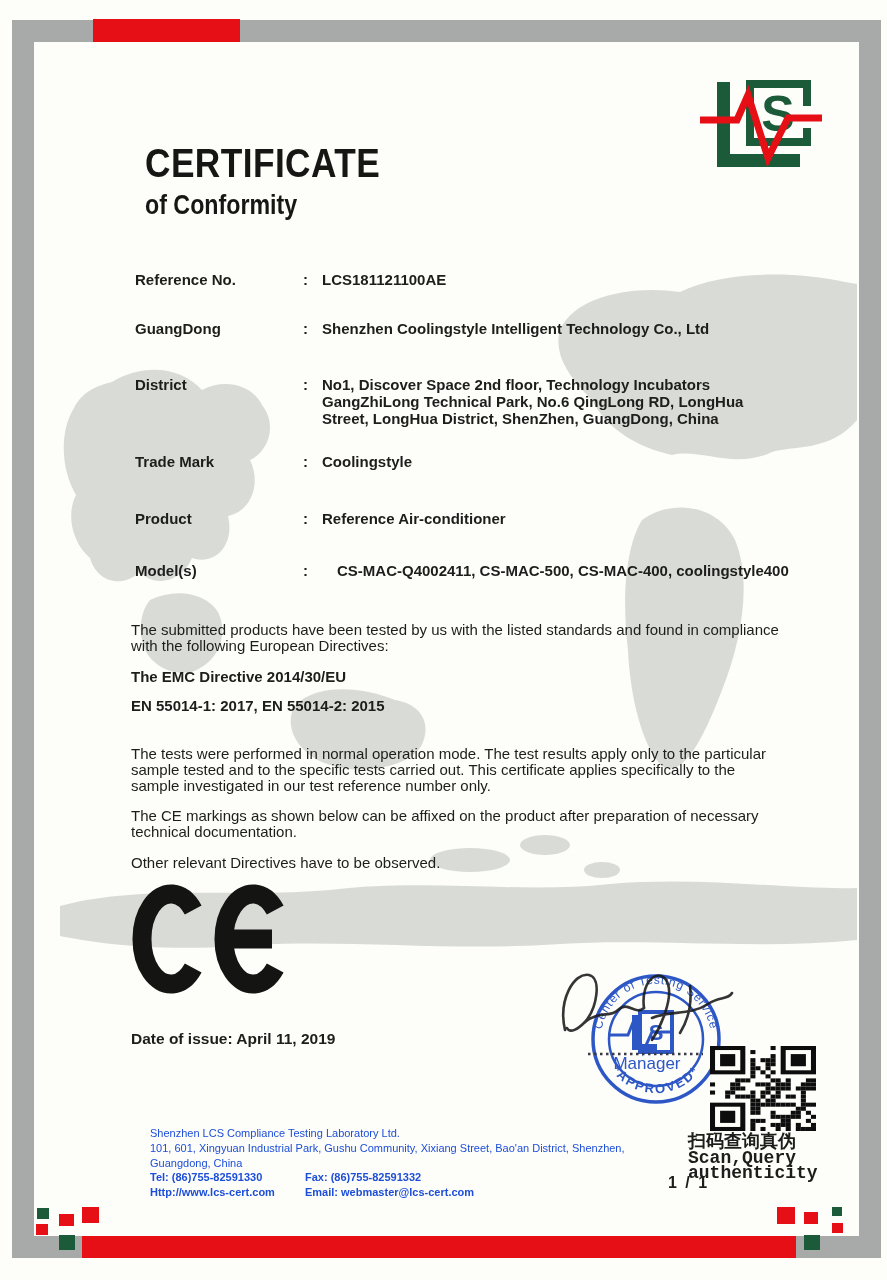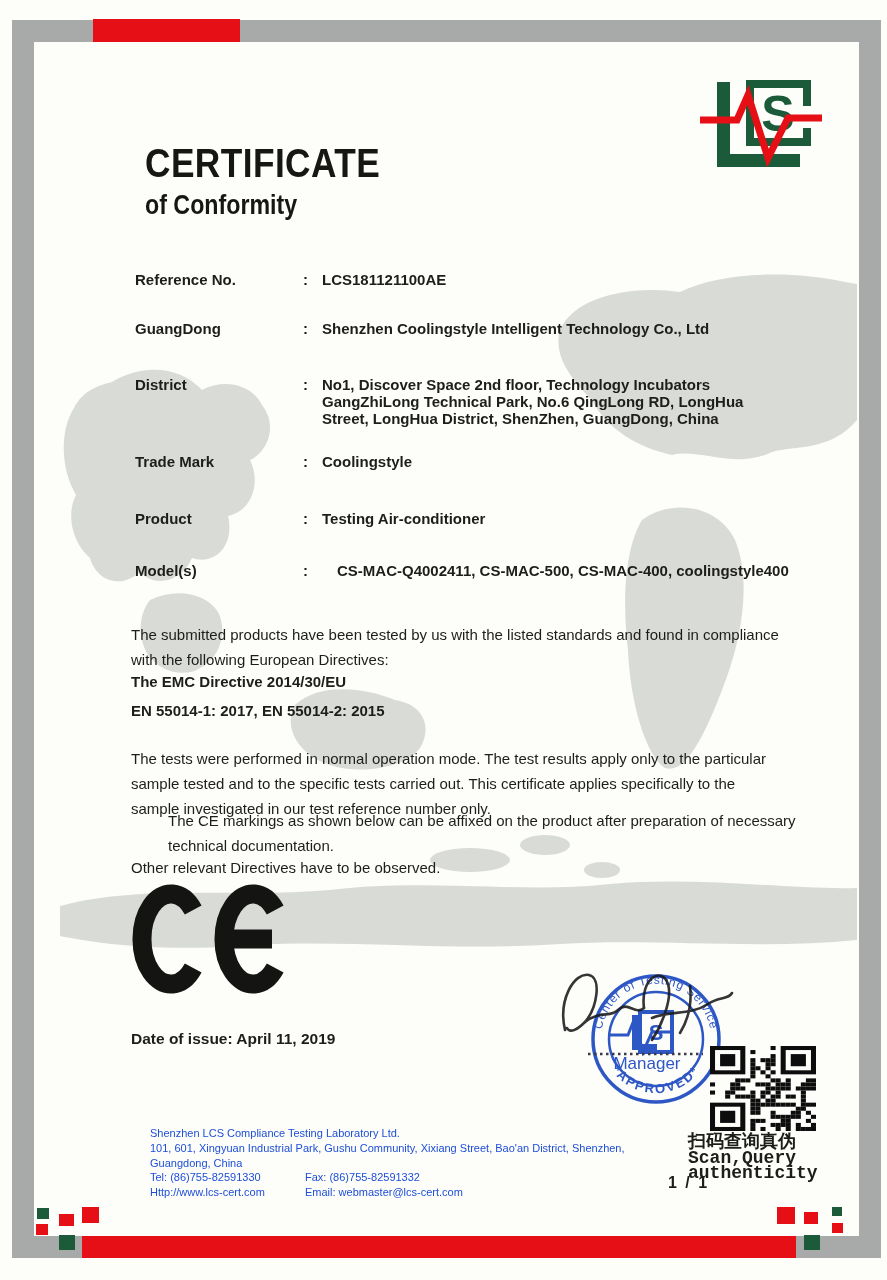--- a/index.html
+++ b/index.html
@@ -33,39 +33,39 @@
   
   .field { position:absolute; left:135px; width:660px; font-size:15px; font-weight:bold; z-index:3; }
   .field .lbl { position:absolute; left:0; top:0; }
   .field .col { position:absolute; left:168px; top:0; }
   .field .val { position:absolute; left:187px; top:0; width:458px; line-height:17px; }
   #f-ref { top:271px; } #f-app { top:320px; } #f-addr { top:376px; }
   #f-tm  { top:453px; } #f-prod { top:510px; } #f-mod { top:562px; }
   #f-mod .val { width:475px;margin-left:15px; }
 
   
-  .para { position:absolute; left:131px; width:650px; font-size:15px; line-height:25px; z-index:3; }
+  .para { position:absolute; left:131px; width:650px; font-size:15px; line-height:16px; z-index:3; }
   .bold { font-weight:bold; }
   #p-intro { top:622px; } #p-dir { top:669px; } #p-std { top:698px; }
-  #p-tests { top:746px; } #p-ce { top:808px;margin-left:37px; } #p-other { top:855px; }
+  #p-tests { top:746px; } #p-ce { top:808px; } #p-other { top:855px; }
 
   
   #ce { left:126px; top:880px; z-index:3; }
   #date-issue { left:131px; top:1030px; font-size:15.5px; font-weight:bold; z-index:3;text-align:right; }
 
   
   #stamp { left:540px; top:958px; z-index:4; }
 
   
   #qr { left:710px; top:1046px; z-index:4; }
   #qr-caption { left:688px; top:1135px; width:132px; text-align:left; font-size:18px; font-weight:bold; line-height:15.5px; z-index:4;font-family:Liberation Mono, monospace; }
 
   
   #footer { left:150px; top:1126px; width:640px; font-size:11px; line-height:14.8px; z-index:4; color:#1d4ed8; }
-  .f-row { position:relative; }
+  .f-row { position:relative;font-weight:bold; }
   .f-col2 { position:absolute; left:155px; top:0; }
   #page-num { left:668px; top:1174px; font-size:16px; font-weight:bold; letter-spacing:2px; z-index:4; }
 </style>
 </head>
 <body>
 
 <svg id="map" class="abs" width="887" height="1280" aria-hidden="true">
   <g fill="#d9dbd6">
     <path d="M560,330 C575,295 635,285 680,292 C720,272 790,270 845,282 L857,284 L857,420 C830,452 795,445 772,452 C735,470 700,448 672,455 C640,448 607,430 592,400 C570,378 553,355 560,330 Z"></path>
     <path d="M642,520 C672,498 718,505 735,540 C752,580 742,640 722,690 C705,735 685,775 665,768 C645,755 630,700 628,650 C622,600 625,548 642,520 Z"></path>
@@ -125,21 +125,21 @@
   <span class="val">No1, Discover Space 2nd floor, Technology Incubators GangZhiLong Technical Park, No.6 QingLong RD, LongHua Street, LongHua District, ShenZhen, GuangDong, China</span>
 </div>
 <div class="field" id="f-tm">
   <span class="lbl">Trade Mark</span>
   <span class="col">:</span>
   <span class="val">Coolingstyle</span>
 </div>
 <div class="field" id="f-prod">
   <span class="lbl">Product</span>
   <span class="col">:</span>
-  <span class="val">Testing Air-conditioner</span>
+  <span class="val">Reference Air-conditioner</span>
 </div>
 <div class="field" id="f-mod">
   <span class="lbl">Model(s)</span>
   <span class="col">:</span>
   <span class="val">CS-MAC-Q4002411, CS-MAC-500, CS-MAC-400, coolingstyle400</span>
 </div>
 
 <div class="para" id="p-intro">The submitted products have been tested by us with the listed standards and found in compliance with the following European Directives:</div>
 <div class="para bold" id="p-dir">The EMC Directive 2014/30/EU</div>
 <div class="para bold" id="p-std">EN 55014-1: 2017, EN 55014-2: 2015</div>

